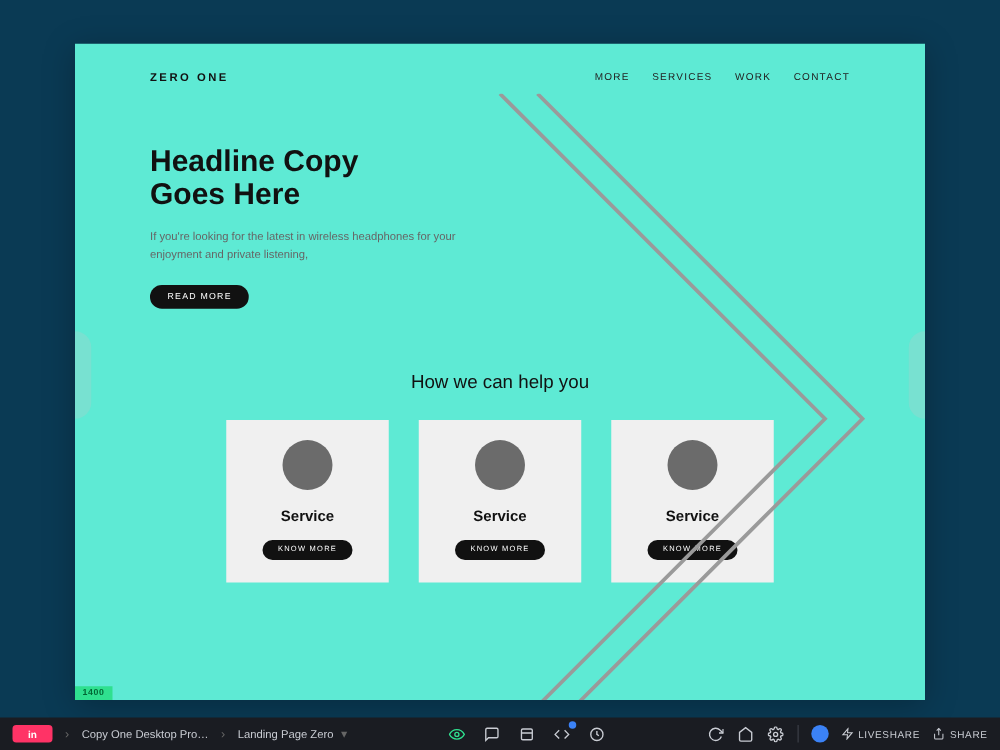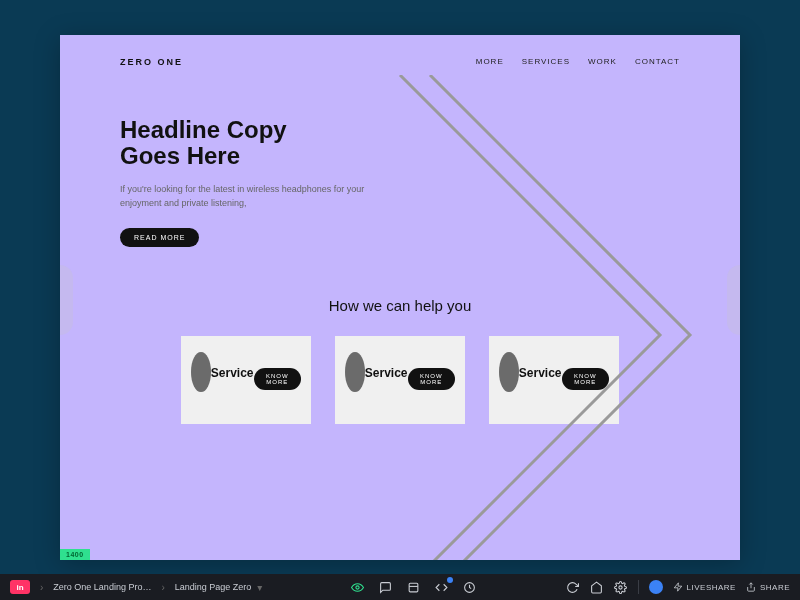--- a/index.html
+++ b/index.html
@@ -1,21 +1,21 @@
 <!DOCTYPE html>
 <html><head>
 <meta charset="utf-8">
 <style>
   * { box-sizing: border-box; margin: 0; padding: 0; }
   html, body { width: 800px; height: 600px; overflow: hidden; font-family: -apple-system, Helvetica, Arial, sans-serif; }
   body { background: #0a3a54; display: flex; flex-direction: column; }
 
   .stage-wrap { flex: 1; display: flex; align-items: center; justify-content: center; padding: 30px 60px 10px; }
   .artboard {
-    width: 772px; height: 525px; background: #c4b5fd; position: relative; overflow: hidden;
+    width: 772px; height: 525px; background: #5eead4; position: relative; overflow: hidden;
     box-shadow: 0 4px 24px rgba(0,0,0,.25);
   }
 
   
   .page { position: absolute; inset: 0; }
   .page-inner { position: relative; height: 100%; }
 
   .topnav {
     display: flex; justify-content: space-between; align-items: center;
     padding: 22px 60px 0 60px;
@@ -35,21 +35,21 @@
 
   
   .diag { position: absolute; right: -40px; top: 40px; width: 500px; height: 500px; pointer-events: none; }
 
   .section2 { text-align: center; padding: 10px 60px 30px; }
   .section2 h2 { font-size: 15px; font-weight: 400; color: #111; margin-bottom: 22px; }
 
   .cards { display: flex; justify-content: center; gap: 24px; }
   .card {
     width: 130px; background: #f0f0f0; padding: 16px 10px 18px;
-    display: flex; flex-direction: row; align-items: center;
+    display: flex; flex-direction: column; align-items: center;
   }
   .card .circle { width: 40px; height: 40px; border-radius: 50%; background: #6b6b6b; margin-bottom: 14px; }
   .card .title { font-size: 12px; font-weight: 700; color: #111; margin-bottom: 12px; }
   .card .pill-btn { margin-top: 0; font-size: 6px; padding: 5px 12px; }
 
   
   .side-hint { position: absolute; top: 230px; width: 26px; height: 70px; background: rgba(200,200,200,.25); border-radius: 14px; }
   .side-hint.left  { left: -13px; }
   .side-hint.right { right: -13px; }
 
@@ -74,21 +74,21 @@
   .toolbar .eye svg { stroke: #2fe08f; }
   .toolbar .badge-dot { position: relative; }
   .toolbar .badge-dot::after {
     content: ""; position: absolute; top: -3px; right: -4px; width: 6px; height: 6px;
     background: #3b82f6; border-radius: 50%;
   }
   .toolbar .right-group { display: flex; align-items: center; gap: 10px; }
   .toolbar .avatar { width: 14px; height: 14px; border-radius: 50%; background: #3b82f6; cursor: pointer; }
   .toolbar .divider { width: 1px; height: 14px; background: #3a3d45; }
   .toolbar .txtbtn { font-size: 8px; letter-spacing: .5px; color: #c9ccd3; cursor: pointer; display: flex; align-items: center; gap: 4px; }
-  .in-logo { width: 20px; height: 14px; background: #ff3366; border-radius: 3px; display:flex;align-items:center;justify-content:center;color:#fff;font-size:8px;font-weight:700; cursor:pointer;}
+  .in-logo { width: 32px; height: 14px; background: #ff3366; border-radius: 3px; display:flex;align-items:center;justify-content:center;color:#fff;font-size:8px;font-weight:700; cursor:pointer;}
 </style>
 </head>
 <body>
 
 <div class="stage-wrap">
   <div class="artboard">
 
     <div class="side-hint left"></div>
     <div class="side-hint right"></div>
 
@@ -150,21 +150,21 @@
     </div>
 
     <div class="width-badge">1400</div>
   </div>
 </div>
 
 <div class="toolbar">
   <div class="in-logo">in</div>
   <span class="chev">›</span>
   <div class="crumb">
-    <span>Zero One Landing Pro…</span>
+    <span>Copy One Desktop Pro…</span>
   </div>
   <span class="chev">›</span>
   <div class="crumb">
     <span>Landing Page Zero</span>
     <span class="chev">▾</span>
   </div>
 
   <div class="sep"></div>
 
   <div class="icons">

